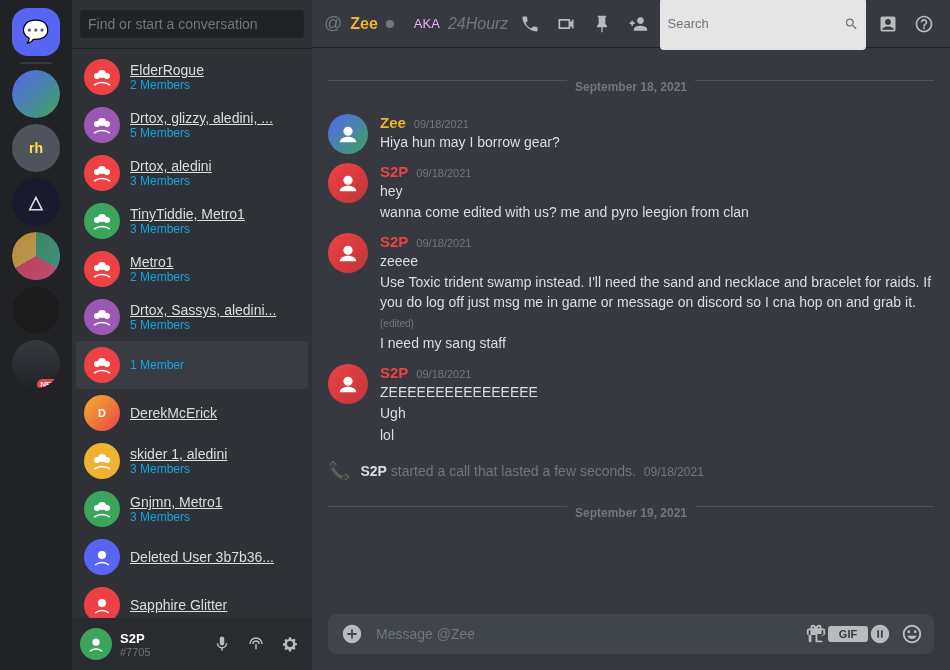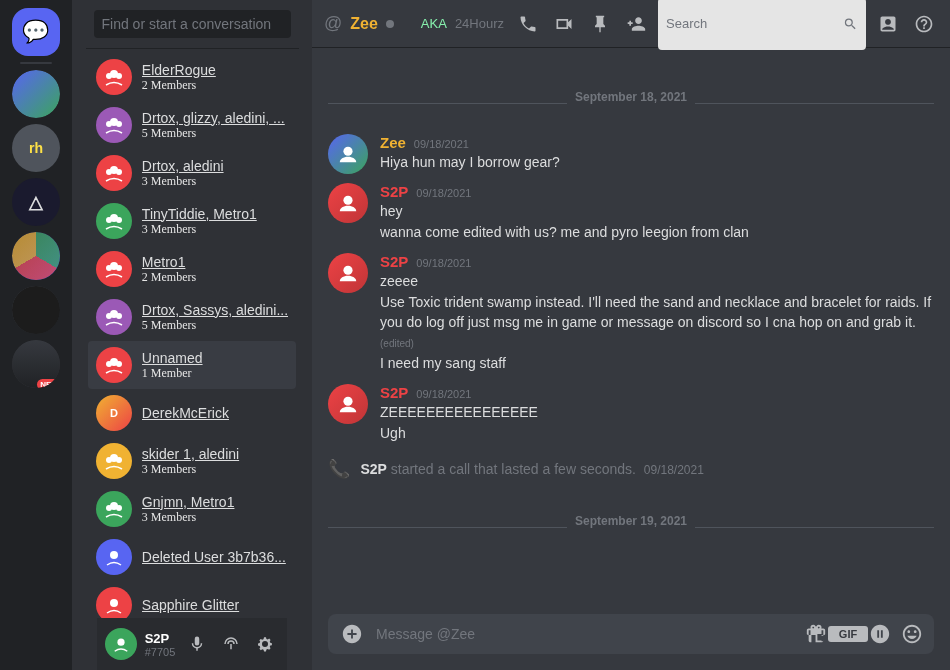--- a/index.html
+++ b/index.html
@@ -61,21 +61,20 @@
       border-radius: 6px;
     }
 
     
     .dm-sidebar {
       width: 240px;
       background: #2f3136;
       display: flex;
       flex-direction: column;
       flex-shrink: 0;
-      align-items: center;
     }
     .dm-search {
       padding: 10px 8px;
       border-bottom: 1px solid #202225;
     }
     .dm-search input {
       width: 100%;
       background: #202225;
       border: none;
       border-radius: 4px;
@@ -125,22 +124,21 @@
       font-size: 14px;
       font-weight: 500;
       color: #dcddde;
       white-space: nowrap;
       overflow: hidden;
       text-overflow: ellipsis;
       text-decoration: underline;
     }
     .dm-members {
       font-size: 12px;
-      color: #e5e5e5;
-      font-family: Liberation Serif, serif;
+      color: #0ea5e9;
     }
 
     
     .user-panel {
       height: 52px;
       background: #292b2f;
       display: flex;
       align-items: center;
       padding: 0 8px;
       gap: 8px;
@@ -203,26 +201,27 @@
     }
     .online-dot {
       width: 8px;
       height: 8px;
       border-radius: 50%;
       background: #72767d;
       flex-shrink: 0;
     }
     .header-aka {
       font-size: 13px;
-      color: #86efac;
-      margin-left: 19px;
+      color: #f0abfc;
+      margin-left: 12px;
     }
     .header-alias {
-      font-size: 13px;
+      font-size: 16px;
       color: #72767d;
+      font-style: italic;
     }
     .header-icons {
       display: flex;
       gap: 8px;
       margin-left: auto;
       align-items: center;
     }
     .header-icon-btn {
       width: 28px;
       height: 28px;
@@ -259,22 +258,22 @@
       padding: 16px 0;
       display: flex;
       flex-direction: column;
     }
     .messages-area::-webkit-scrollbar { width: 6px; }
     .messages-area::-webkit-scrollbar-track { background: transparent; }
     .messages-area::-webkit-scrollbar-thumb { background: #202225; border-radius: 3px; }
 
     .date-separator {
       display: flex;
-      align-items: flex-end;
-      margin: 26px 16px;
+      align-items: flex-start;
+      margin: 16px 16px;
       gap: 8px;
     }
     .date-line { flex: 1; height: 1px; background: #4f545c; }
     .date-text { font-size: 12px; color: #72767d; font-weight: 600; white-space: nowrap; }
 
     .message-group {
       display: flex;
       padding: 4px 16px;
       gap: 12px;
       position: relative;
@@ -497,21 +496,20 @@
     <div class="dm-item active">
       <div class="dm-avatar dm-avatar-group av-red">
         <svg width="20" height="20" viewBox="0 0 20 20" fill="white">
           <circle cx="10" cy="7" r="4"></circle>
             <circle cx="5" cy="9" r="3"></circle>
             <circle cx="15" cy="9" r="3"></circle>
           <path d="M2 18 Q10 13 18 18" stroke="white" stroke-width="1.5" fill="none"></path>
         </svg>
       </div>
       <div class="dm-info">
-        <div class="dm-name">Unnamed</div>
         <div class="dm-members">1 Member</div>
       </div>
     </div>
 
     <div class="dm-item">
       <div class="dm-avatar" style="background:linear-gradient(135deg,#f0b232,#ed4245); border-radius:50%; width:36px;height:36px; font-size:11px; color:white; display:flex;align-items:center;justify-content:center;font-weight:bold;">
         D
       </div>
       <div class="dm-info">
         <div class="dm-name">DerekMcErick</div>
@@ -726,20 +724,21 @@
           <path d="M3 21c0-3.31 4.03-6 9-6s9 2.69 9 6" fill="white"></path>
         </svg>
       </div>
       <div class="msg-content">
         <div class="msg-header">
           <span class="msg-author s2p-color">S2P</span>
           <span class="msg-timestamp">09/18/2021</span>
         </div>
         <div class="msg-text">ZEEEEEEEEEEEEEEEE</div>
         <div class="msg-text">Ugh</div>
+        <div class="msg-text">lol</div>
       </div>
     </div>
 
     <div class="call-info">
       <span class="call-icon">📞</span>
       <span class="call-text">
         <strong style="color:#dcddde;">S2P</strong> started a call that lasted a few seconds.
         <span class="call-time">09/18/2021</span>
       </span>
     </div>

